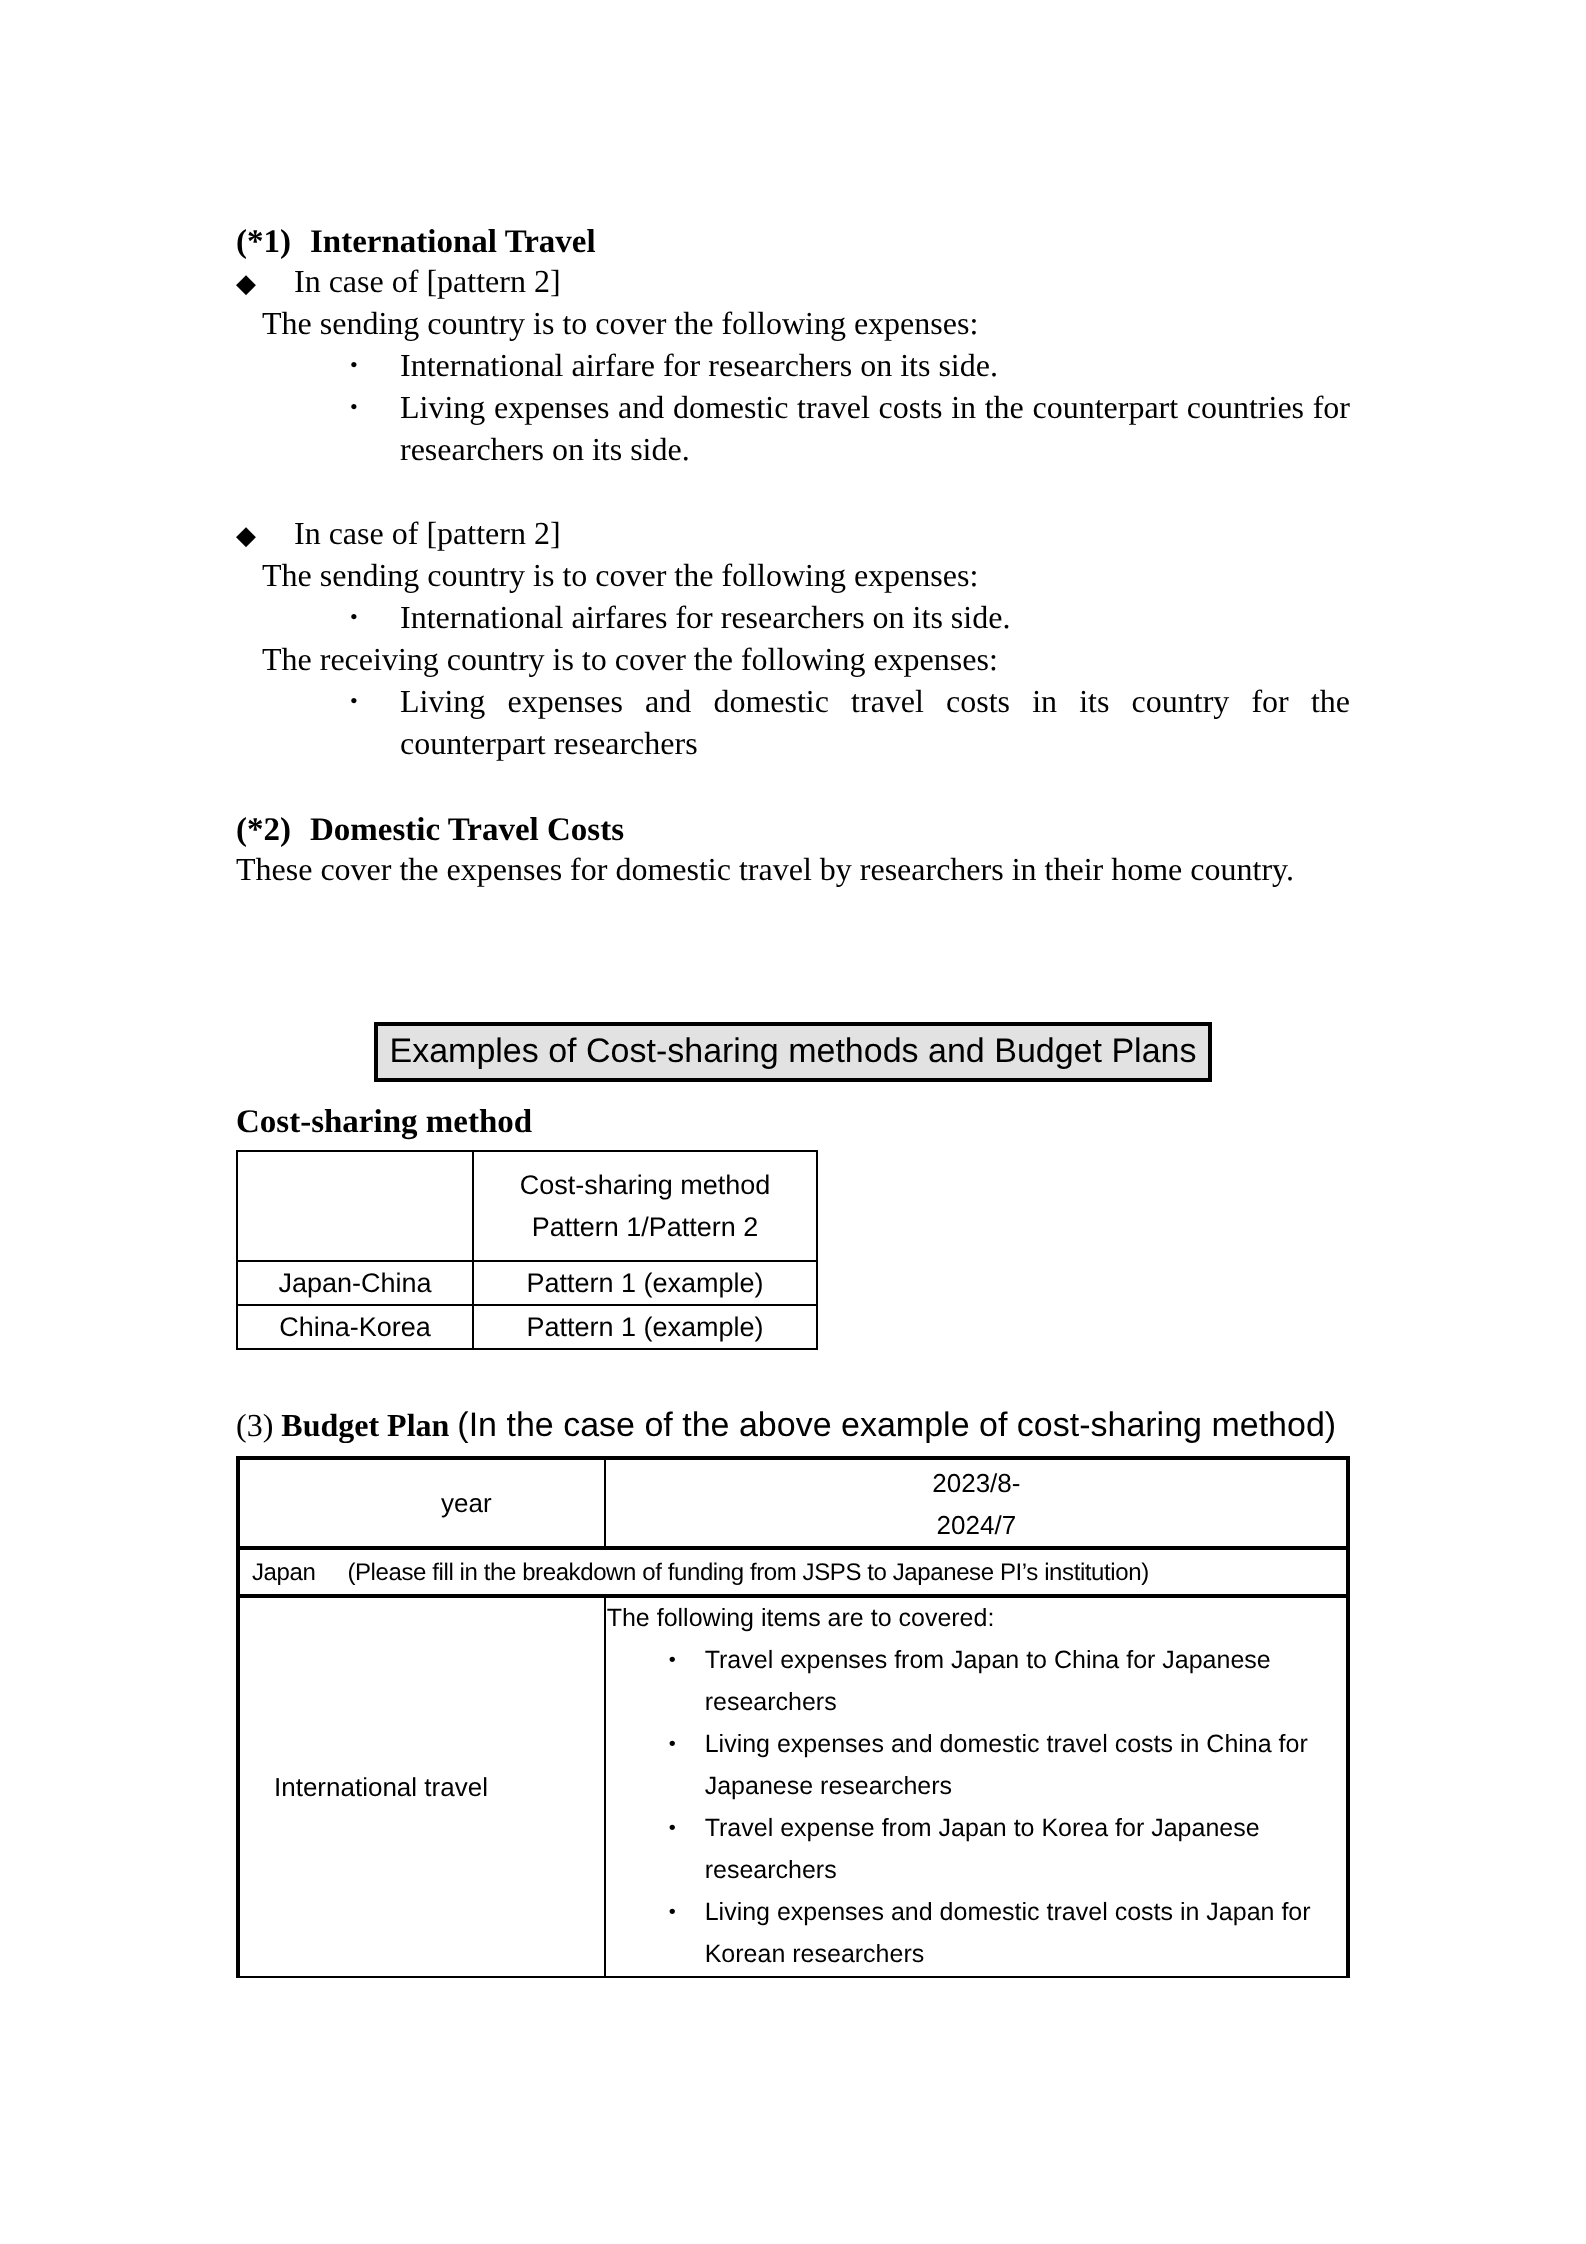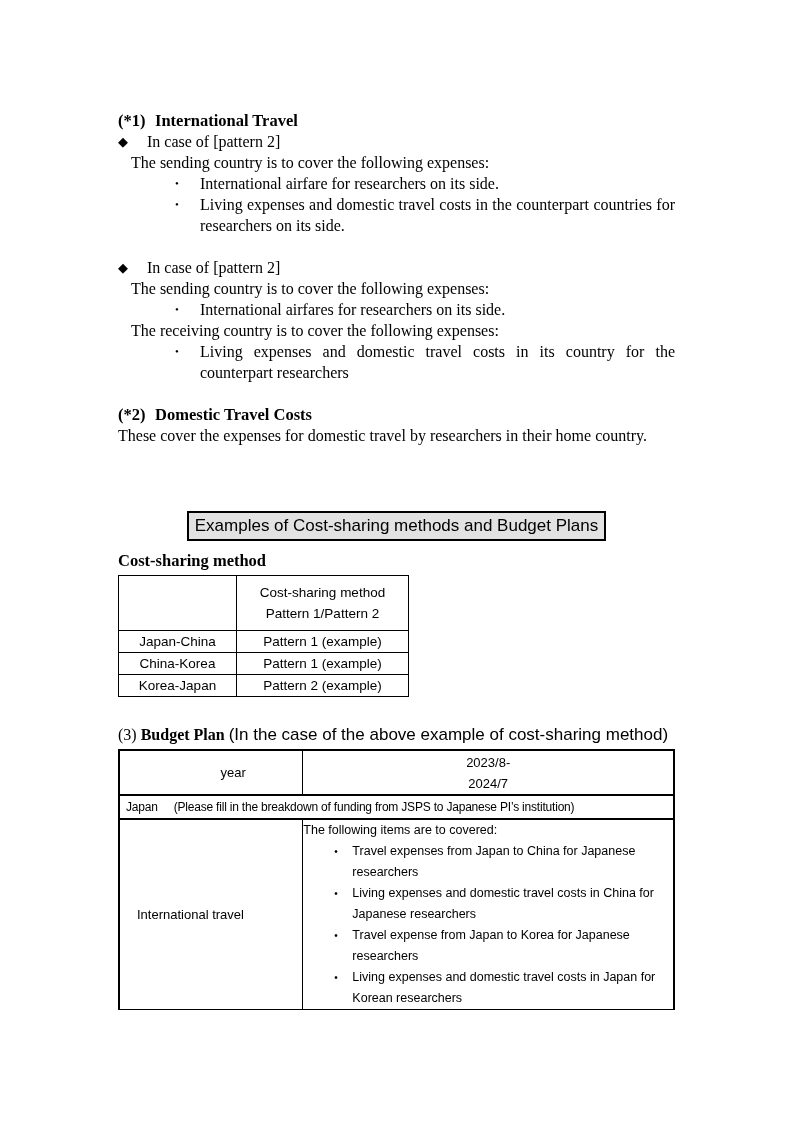--- a/index.html
+++ b/index.html
@@ -144,24 +144,20 @@
         </td>
       </tr>
       <tr class="r">
         <td class="c1">Japan-China</td>
         <td class="c2">Pattern 1 (example)</td>
       </tr>
       <tr class="r">
         <td class="c1">China-Korea</td>
         <td class="c2">Pattern 1 (example)</td>
       </tr>
-      <tr class="r">
-        <td class="c1">Korea-Japan</td>
-        <td class="c2">Pattern 2 (example)</td>
-      </tr>
     </tbody>
       </table>
 
     <div class="bp-heading">
       <span class="bp-num">(3)</span>
       <span class="bp-title">Budget Plan</span>
       <span class="bp-note">(In the case of the above example of cost-sharing method)</span>
     </div>
 
     <table class="budget">

